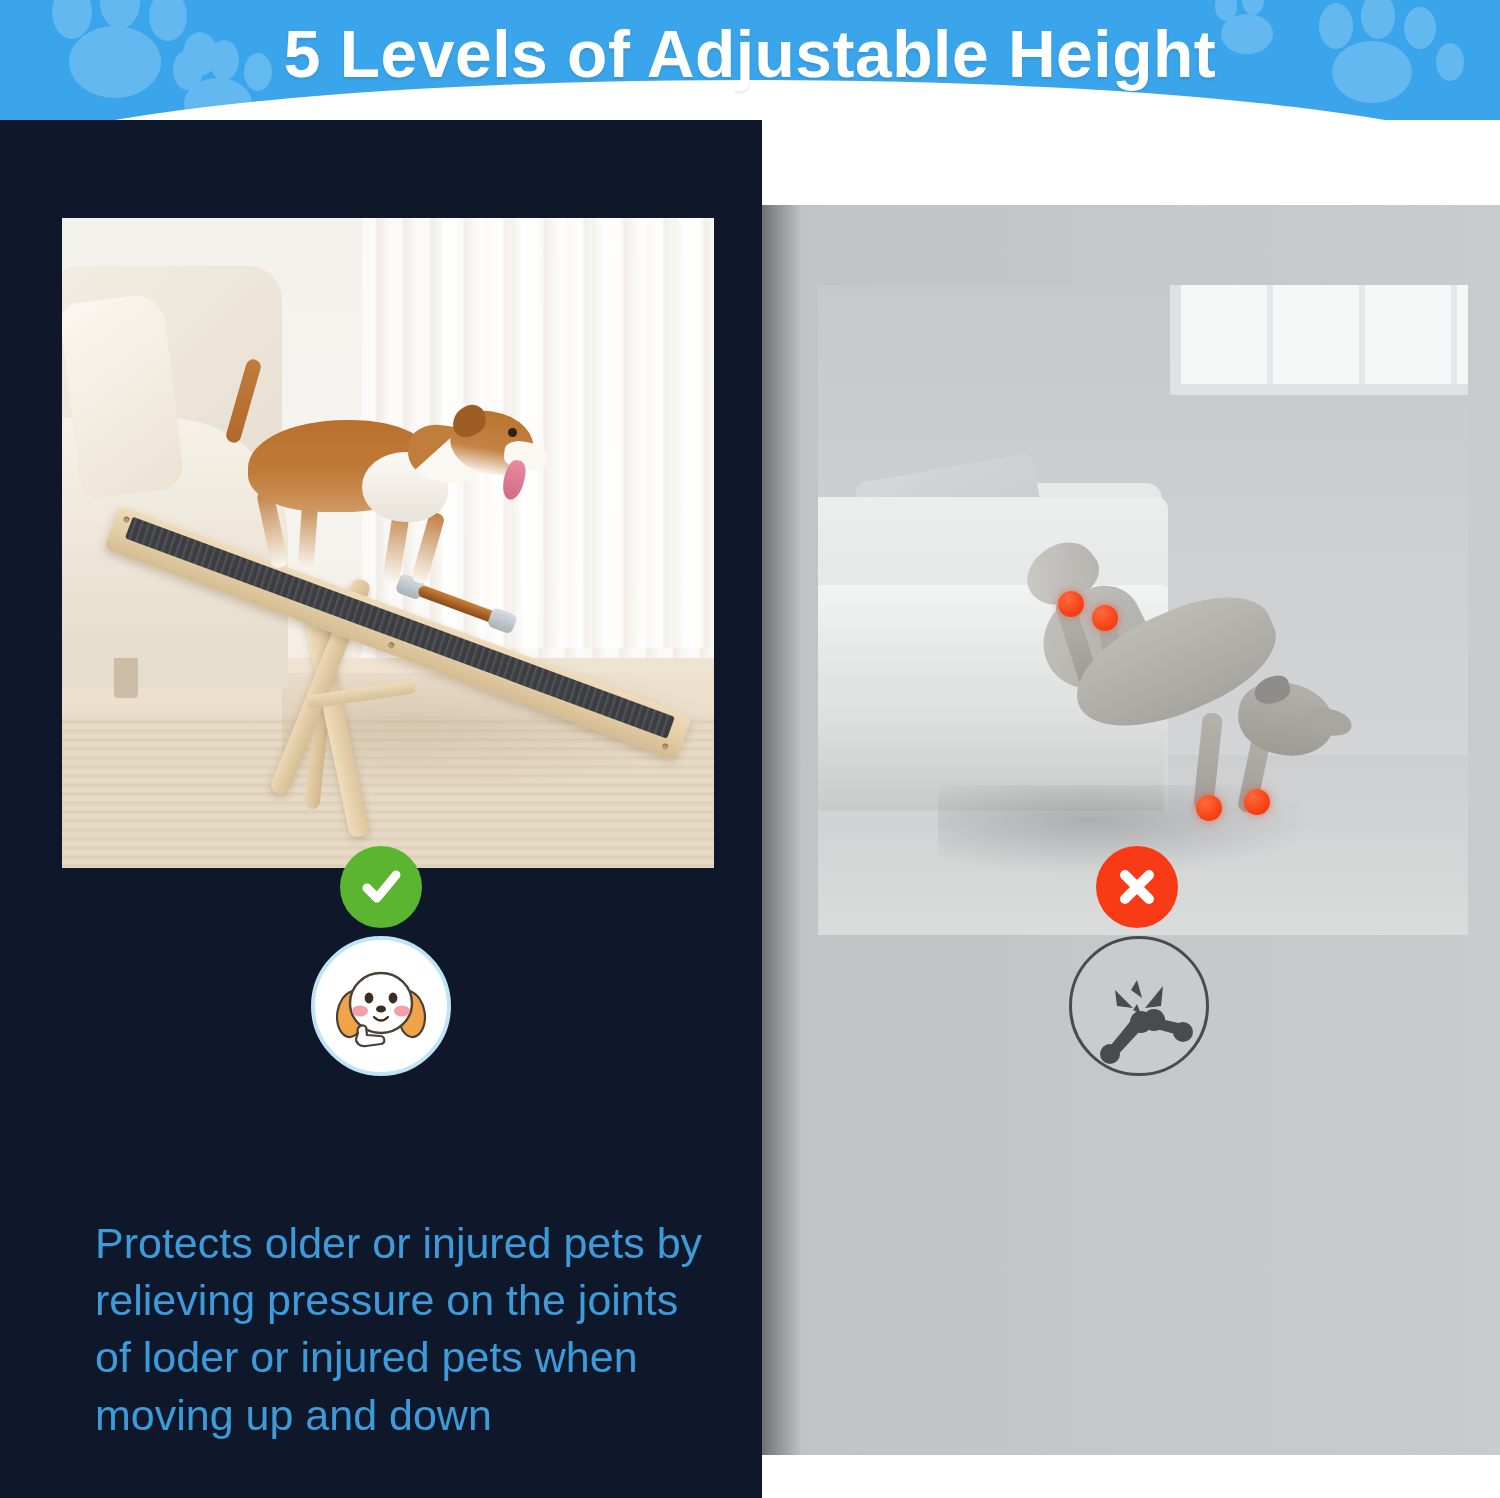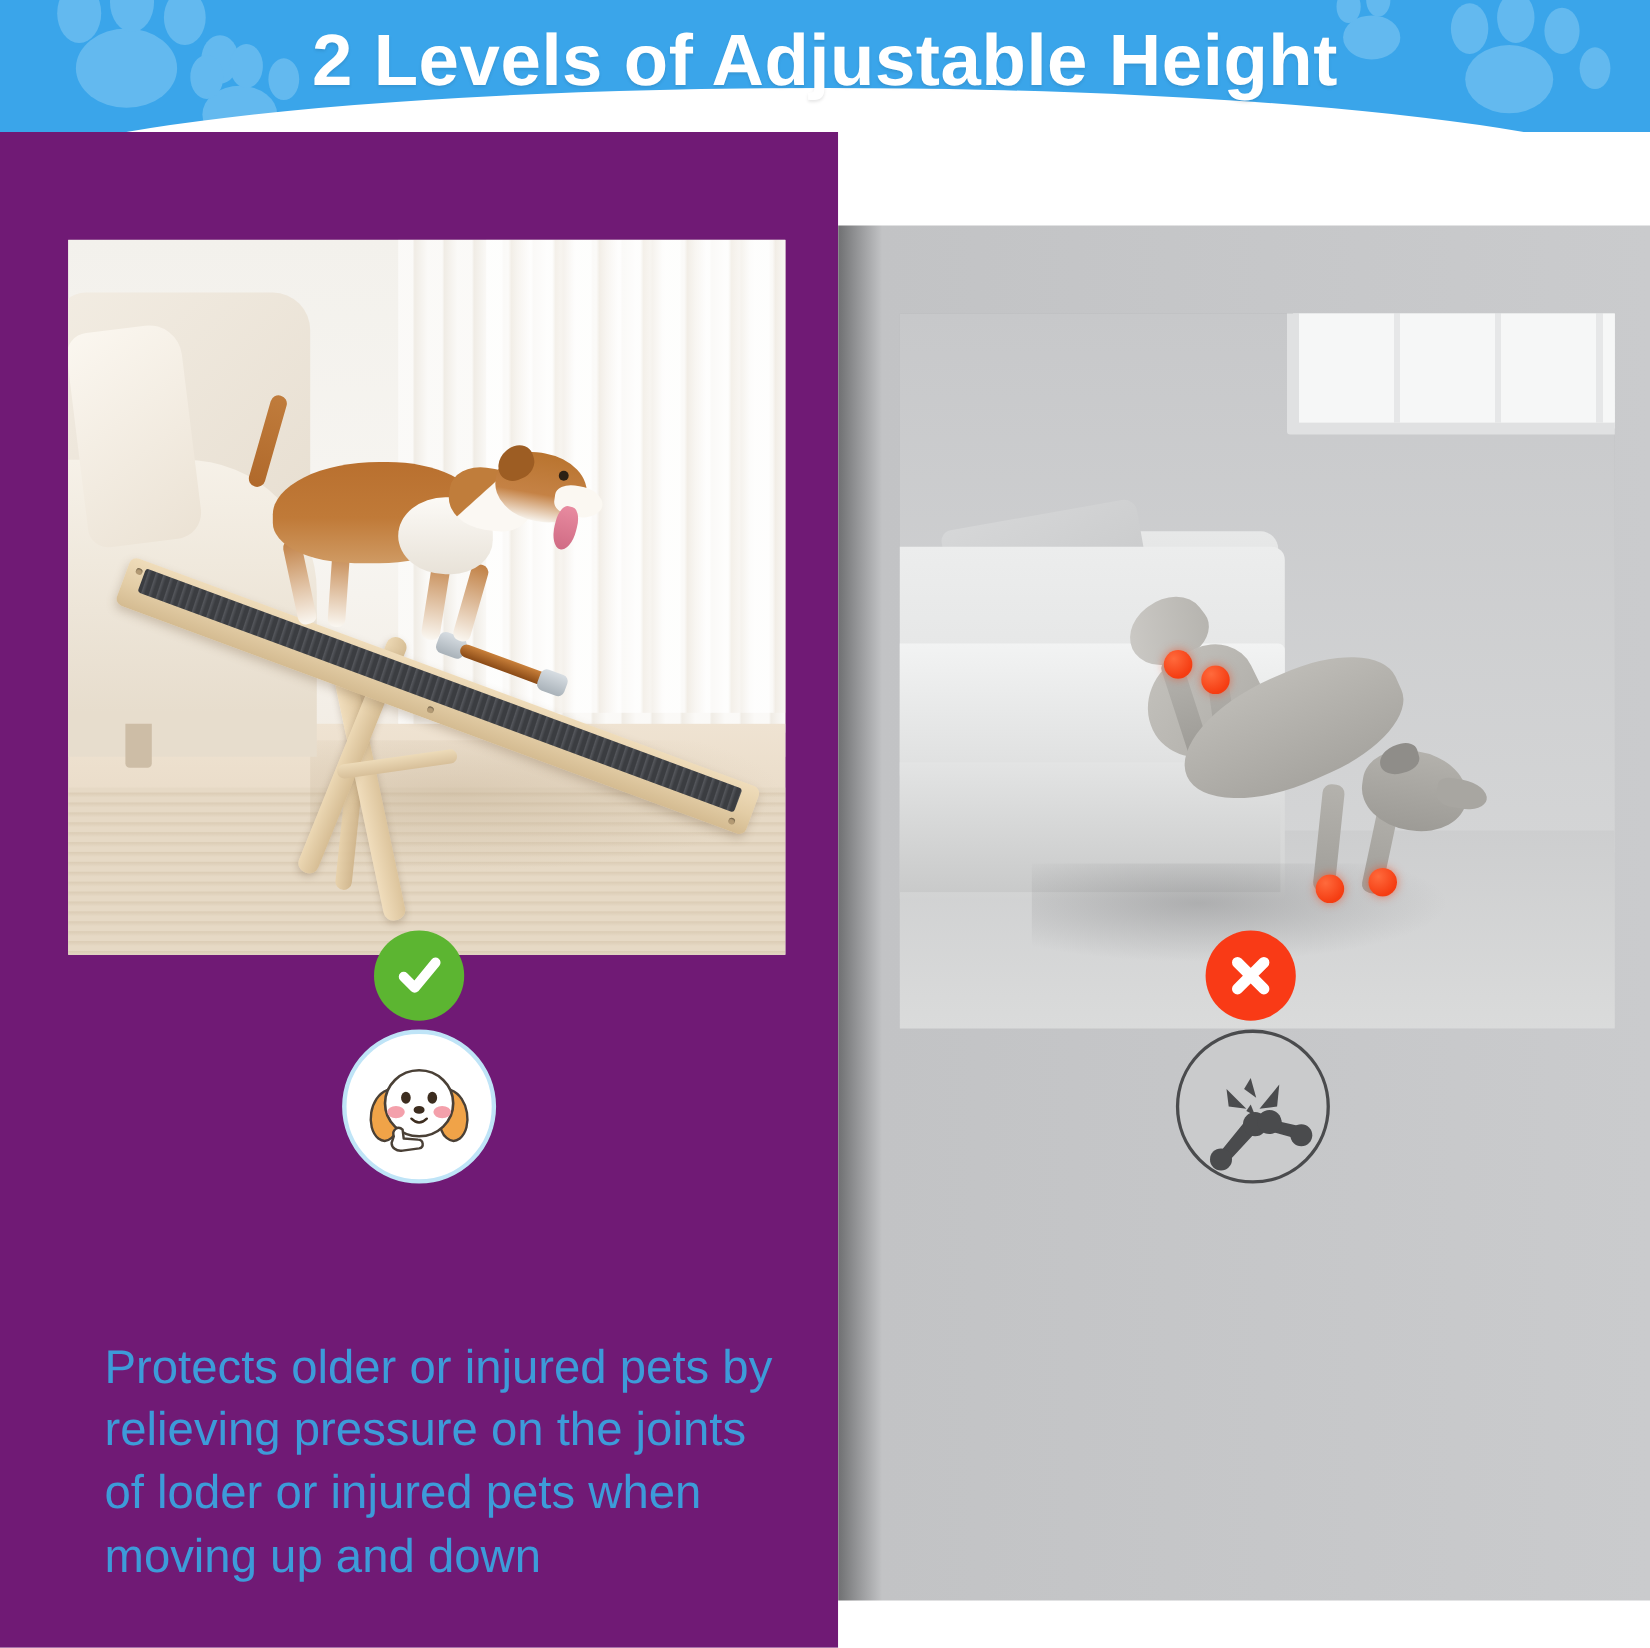--- a/index.html
+++ b/index.html
@@ -34,21 +34,21 @@
     background:#ffffff;
     border-radius:50% 50% 0 0 / 100% 100% 0 0;
     z-index:2;
   }
 
   
   .panels { position:absolute; left:0; top:120px; width:1500px; height:1378px; }
 
   .panel-left {
     position:absolute; left:0; top:0; width:762px; height:1378px;
-    background:#701a75;
+    background:#0f172a;
     padding-left:32px;
   }
   .panel-right {
     position:absolute; left:762px; top:0; width:738px; height:1378px;
     background:#ffffff;
   }
   .right-gray {
     position:absolute; left:0; top:85px; width:738px; height:1250px;
     background:linear-gradient(to right,#6f7072 0px,#8d8e90 14px,#c2c3c5 40px,#cacbcd 100%);
   }
@@ -399,21 +399,21 @@
       <ellipse cx="1336" cy="26" rx="17" ry="23"></ellipse>
       <ellipse cx="1378" cy="16" rx="17" ry="23"></ellipse>
       <ellipse cx="1420" cy="28" rx="16" ry="21"></ellipse>
       <ellipse cx="1450" cy="62" rx="14" ry="19"></ellipse>
       <ellipse cx="1247" cy="34" rx="26" ry="20"></ellipse>
       <ellipse cx="1226" cy="6" rx="11" ry="15"></ellipse>
       <ellipse cx="1253" cy="0" rx="11" ry="15"></ellipse>
     </g>
   </svg>
 
-  <div class="header-title">2 Levels of Adjustable Height</div>
+  <div class="header-title">5 Levels of Adjustable Height</div>
   <div class="header-curve"></div>
 </div>
 
 <div class="panels">
 
   <div class="panel-left">
 
     <div class="photo-left">
       <div class="pl-wall"></div>
       <div class="pl-curtain"></div>

